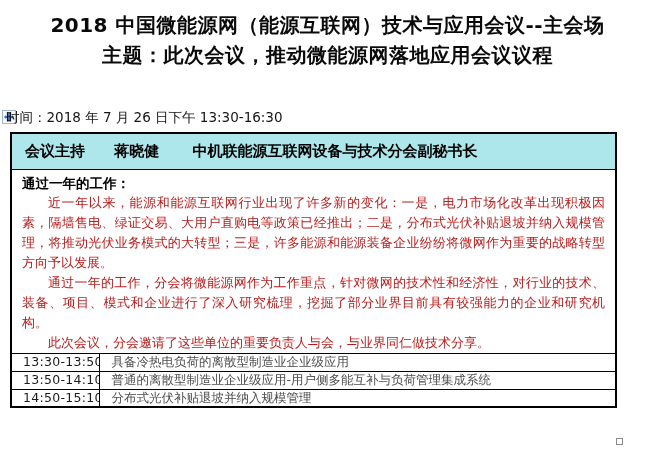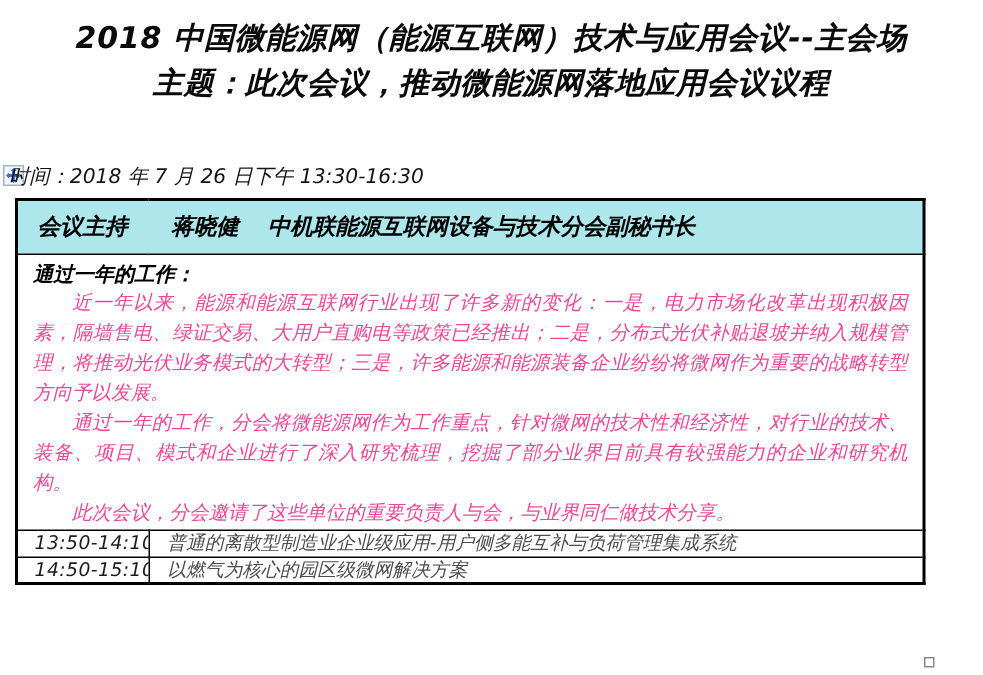--- a/index.html
+++ b/index.html
@@ -1,37 +1,37 @@
 <!DOCTYPE html>
 <html><head>
 <meta charset="utf-8">
 <style>
   html,body{margin:0;padding:0;background:#ffffff;}
   body{width:655px;height:450px;font-family:"DejaVu Sans","Liberation Sans",sans-serif;}
-  .page{position:relative;width:641px;height:450px;background:#fff;overflow:hidden;font-style:italic;}
+  .page{position:relative;width:641px;height:450px;background:#fff;overflow:hidden;}
 
   .title-block{position:absolute;top:10px;left:0;width:655px;text-align:center;}
   .title-line{font-weight:bold;color:#0a0a0a;font-size:20px;line-height:30px;letter-spacing:0.5px;white-space:nowrap;}
 
   .time-line{position:absolute;top:109px;left:6px;font-size:13.5px;color:#141414;white-space:nowrap;}
 
   .move-handle{position:absolute;top:110px;left:2px;width:14px;height:14px;
     border:1px solid #9fb6cf;background:#f4f8fc;display:flex;align-items:center;justify-content:center;box-sizing:border-box;cursor:move;}
 
   .agenda-table{position:absolute;top:132px;left:10px;width:607px;border-collapse:collapse;table-layout:fixed;
     border:2px solid #000;}
   .agenda-table td{border:1px solid #000;padding:0 10px;vertical-align:middle;box-sizing:border-box;overflow:hidden;}
 
   .header-row td{background:#ade7ec;height:36px;font-size:15px;font-weight:bold;color:#000;padding-left:13px;white-space:nowrap;}
   .host-name{margin-left:24px;}
-  .host-title{margin-left:14px;}
+  .host-title{margin-left:28px;}
 
   .content-cell{height:179px;vertical-align:top !important;padding:3px 10px 0 10px !important;}
   .content-heading{font-size:13.5px;font-weight:bold;color:#000;line-height:20px;}
-  .content-cell p{margin:0;text-indent:2em;font-size:13px;line-height:20px;color:#ec4899;text-align:justify;}
+  .content-cell p{margin:0;text-indent:2em;font-size:13px;line-height:20px;color:#b91c1c;text-align:justify;}
 
   .schedule-row td{height:18px;font-size:12.5px;line-height:16px;white-space:nowrap;}
   .time-cell{color:#1c1c1c;padding-left:11px !important;letter-spacing:0.3px;}
   .topic-cell{color:#4d4d4d;padding-left:12px !important;}
 
   .resize-handle{position:absolute;left:616px;top:438px;width:7px;height:7px;border:1px solid #8a8a8a;background:#fff;box-sizing:border-box;cursor:nwse-resize;}
 </style>
 </head>
 <body>
 
@@ -70,25 +70,29 @@
     <tr>
       <td colspan="2" class="content-cell">
         <div class="content-heading">通过一年的工作：</div>
         <p>近一年以来，能源和能源互联网行业出现了许多新的变化：一是，电力市场化改革出现积极因素，隔墙售电、绿证交易、大用户直购电等政策已经推出；二是，分布式光伏补贴退坡并纳入规模管理，将推动光伏业务模式的大转型；三是，许多能源和能源装备企业纷纷将微网作为重要的战略转型方向予以发展。</p>
         <p>通过一年的工作，分会将微能源网作为工作重点，针对微网的技术性和经济性，对行业的技术、装备、项目、模式和企业进行了深入研究梳理，挖掘了部分业界目前具有较强能力的企业和研究机构。</p>
         <p>此次会议，分会邀请了这些单位的重要负责人与会，与业界同仁做技术分享。</p>
       </td>
     </tr>
 
     <tr class="schedule-row">
+      <td class="time-cell">13:30-13:50</td>
+      <td class="topic-cell">具备冷热电负荷的离散型制造业企业级应用</td>
+    </tr>
+    <tr class="schedule-row">
       <td class="time-cell">13:50-14:10</td>
       <td class="topic-cell">普通的离散型制造业企业级应用-用户侧多能互补与负荷管理集成系统</td>
     </tr>
     <tr class="schedule-row">
       <td class="time-cell">14:50-15:10</td>
-      <td class="topic-cell">以燃气为核心的园区级微网解决方案</td>
+      <td class="topic-cell">分布式光伏补贴退坡并纳入规模管理</td>
     </tr>
   </tbody>
     </table>
 
   <div class="resize-handle"></div>
 
 </div>
 
 </body></html>

